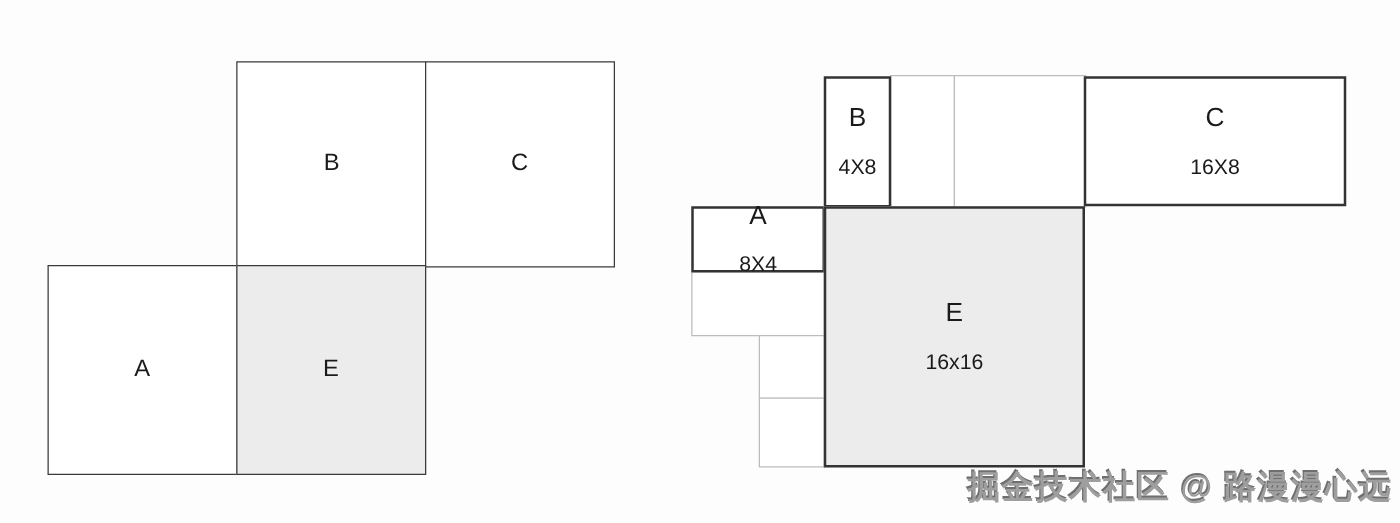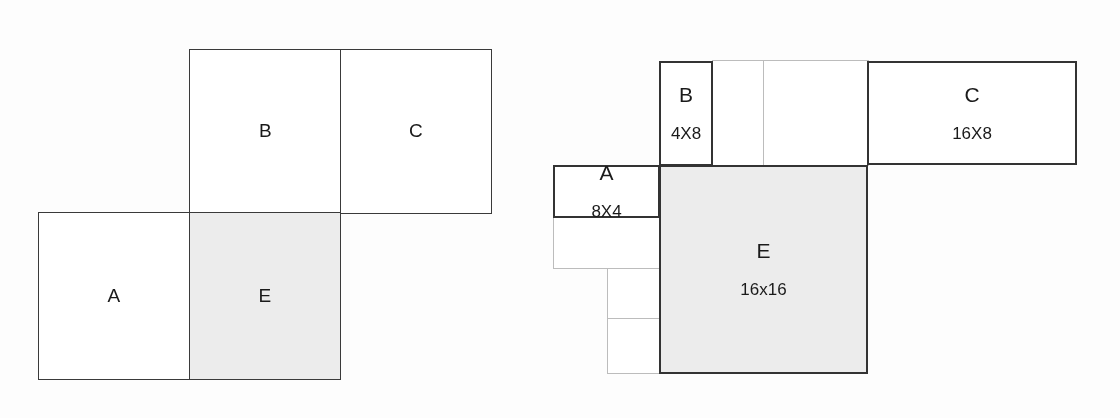--- a/index.html
+++ b/index.html
@@ -125,14 +125,15 @@
       <span class="lbl-dims">16X8</span>
     </div>
 
     <div class="box b-thick shaded" style="left:659px; top:165px; width:209px; height:209px;">
       <span class="lbl-letter">E</span>
       <span class="lbl-dims">16x16</span>
     </div>
 
   </div>
 
+  <div class="watermark">掘金技术社区 @ 路漫漫心远</div>
 
 </div>
 
 </body></html>

